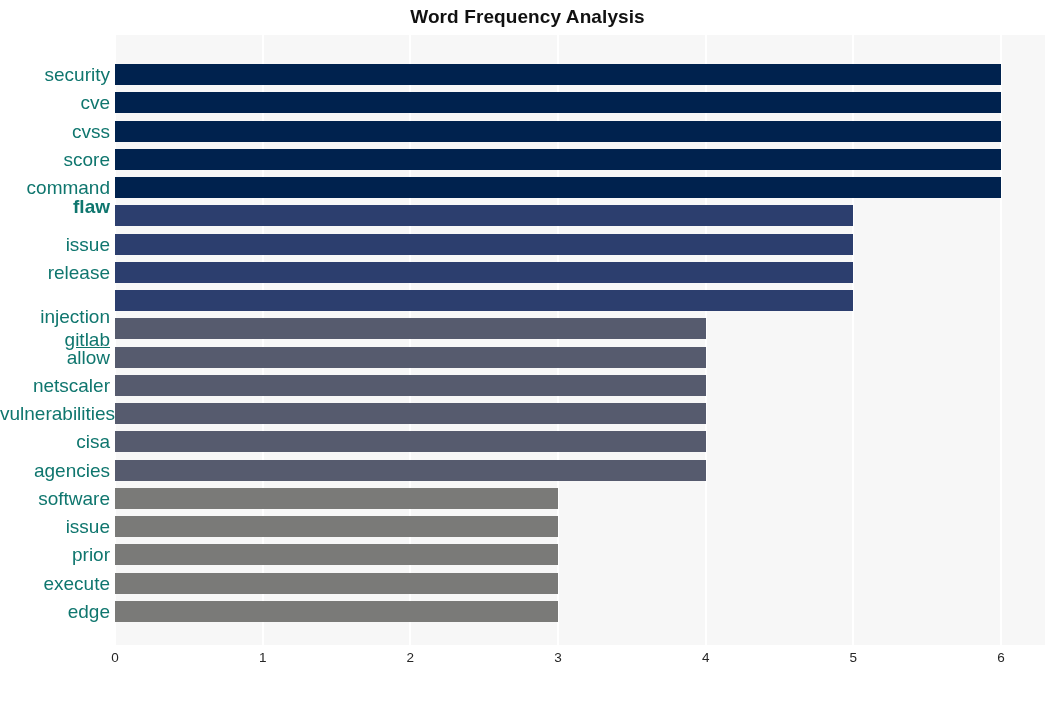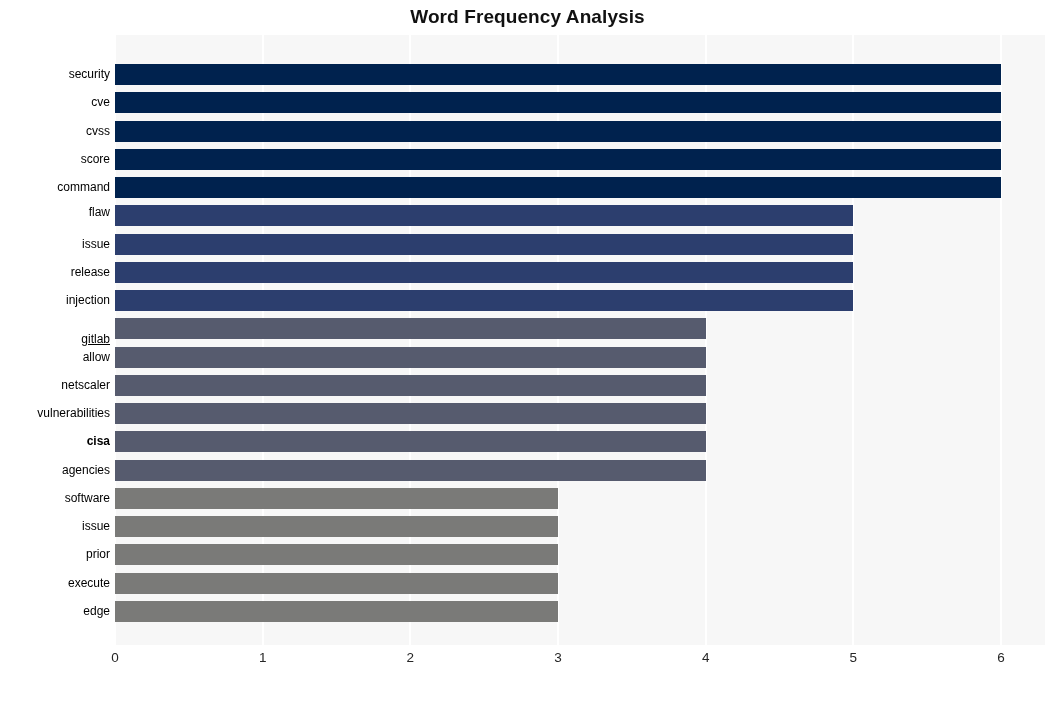--- a/index.html
+++ b/index.html
@@ -75,22 +75,22 @@
     left: 0;
     top: 35px;
     width: 110px;
     height: 610px;
   }
   .y-tick-label {
     position: absolute;
     right: 0;
     width: 110px;
     text-align: right;
-    font-size: 12px;
-    color: #000000;
+    font-size: 19px;
+    color: #0f766e;
     height: 21px;
     line-height: 21px;
     white-space: nowrap;
   }
 
   
   #x-axis {
     position: absolute;
     left: 115px;
     top: 645px;
@@ -195,29 +195,29 @@
         </div>
       </div>
   </div>
 
   <div id="y-axis">
       <div class="y-tick-label" style="top: 29px;">security</div>
       <div class="y-tick-label" style="top: 57.25px;">cve</div>
       <div class="y-tick-label" style="top: 85.5px;">cvss</div>
       <div class="y-tick-label" style="top: 113.75px;">score</div>
       <div class="y-tick-label" style="top: 142px;">command</div>
-      <div class="y-tick-label" style="top: 167px;">flaw</div>
+      <div class="y-tick-label" style="top: 161px; font-weight: bold;">flaw</div>
       <div class="y-tick-label" style="top: 198.5px;">issue</div>
       <div class="y-tick-label" style="top: 226.75px;">release</div>
-      <div class="y-tick-label" style="top: 255px;">injection</div>
+      <div class="y-tick-label" style="top: 271px;">injection</div>
       <div class="y-tick-label" style="top: 294px; text-decoration: underline;">gitlab</div>
       <div class="y-tick-label" style="top: 311.5px;">allow</div>
       <div class="y-tick-label" style="top: 339.75px;">netscaler</div>
       <div class="y-tick-label" style="top: 368px;">vulnerabilities</div>
-      <div class="y-tick-label" style="top: 396.25px; font-weight: bold;">cisa</div>
+      <div class="y-tick-label" style="top: 396.25px;">cisa</div>
       <div class="y-tick-label" style="top: 424.5px;">agencies</div>
       <div class="y-tick-label" style="top: 452.75px;">software</div>
       <div class="y-tick-label" style="top: 481px;">issue</div>
       <div class="y-tick-label" style="top: 509.25px;">prior</div>
       <div class="y-tick-label" style="top: 537.5px;">execute</div>
       <div class="y-tick-label" style="top: 565.75px;">edge</div>
     </div>
 
   <div id="x-axis">
       <div class="x-tick-label" style="left: 0px;">0</div>

